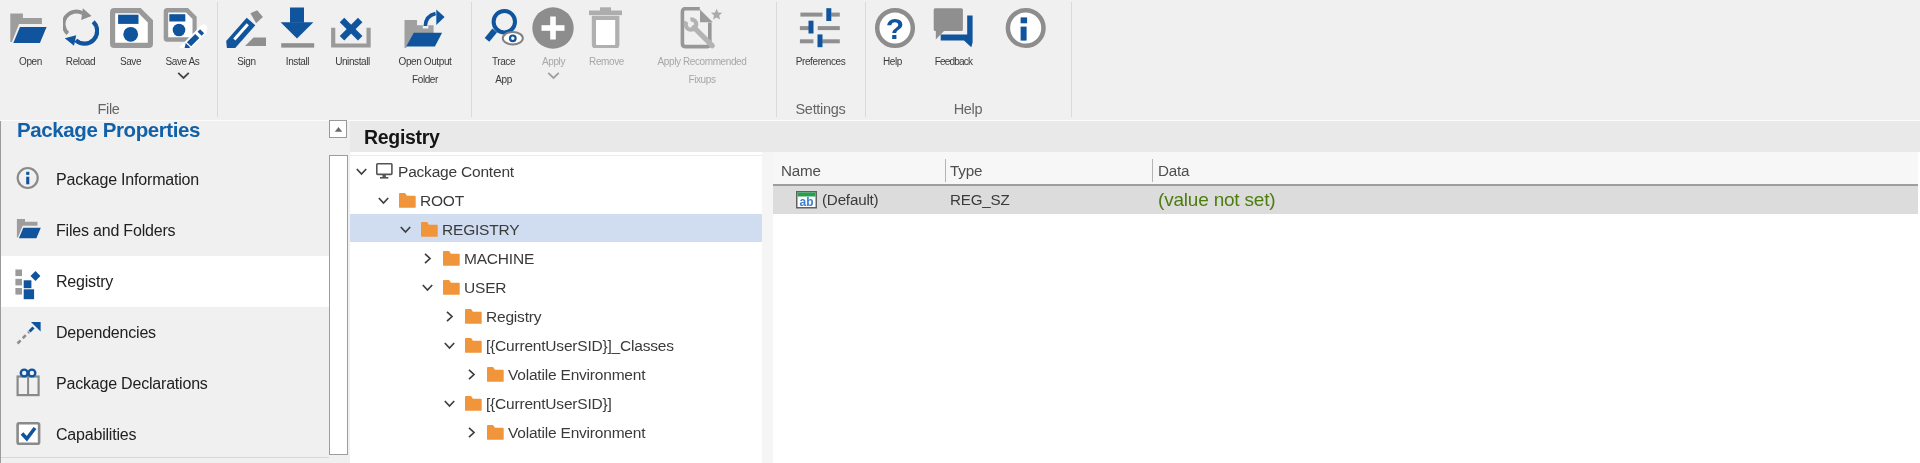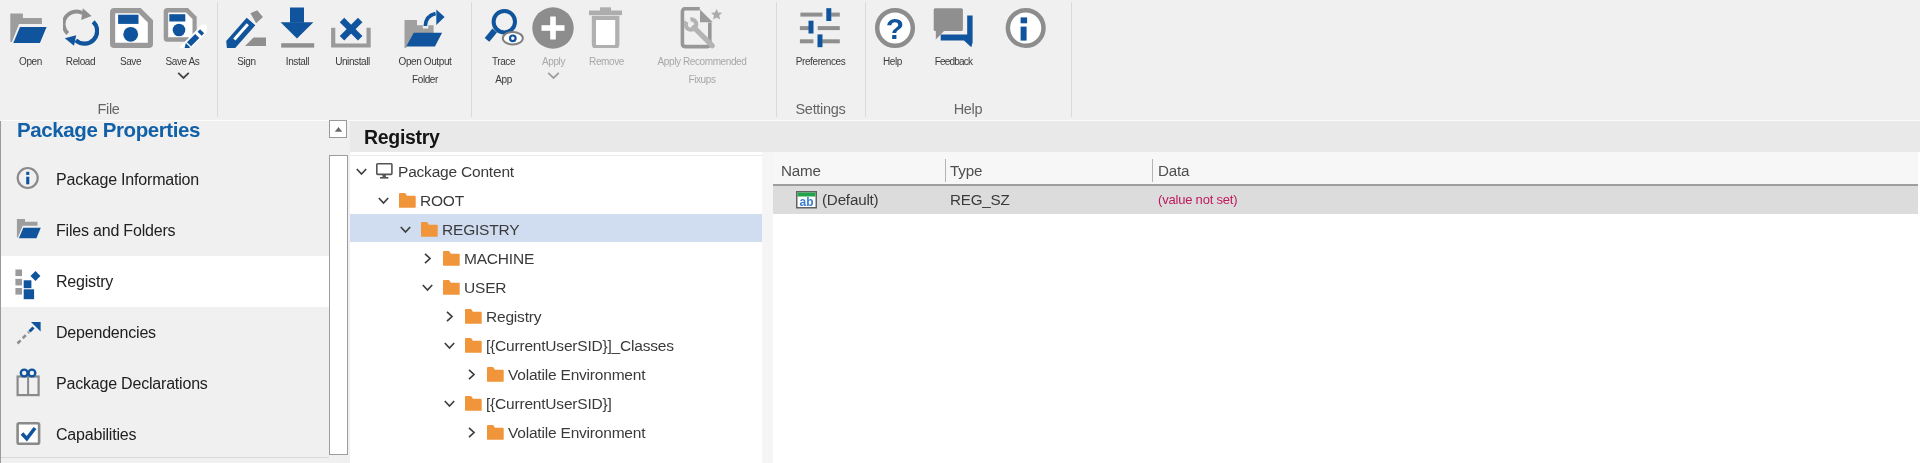--- a/index.html
+++ b/index.html
@@ -313,13 +313,13 @@
 <div class="abs" style="left:1158px;top:157px;width:160px;height:28px;line-height:28px;font-size:15.2px;letter-spacing:-0.2px;color:#4f4f4f;">Data</div>
 <div class="abs" style="left:773px;top:184.4px;width:1145px;height:1.4px;background:#9e9e9e;"></div>
 <div class="abs" style="left:773px;top:186px;width:1145px;height:28px;background:#dcdcdc;"></div>
 <svg class="abs" style="left:795.5px;top:191px" width="21" height="17.5" viewBox="0 0 21 17.5">
   <rect x="0.75" y="0.75" width="19.5" height="16" stroke="#616161" stroke-width="1.5" fill="#ffffff"></rect>
   <rect x="1.5" y="1.5" width="18" height="4" fill="#21a24c"></rect>
   <text x="10.5" y="14.6" text-anchor="middle" font-family="Liberation Sans" font-size="12" font-weight="bold" fill="#3a7fd0">ab</text>
 </svg>
 <div class="abs" style="left:822px;top:186px;width:160px;height:28px;line-height:28px;font-size:15.2px;letter-spacing:-0.2px;color:#3a3a3a;">(Default)</div>
 <div class="abs" style="left:950px;top:186px;width:160px;height:28px;line-height:28px;font-size:15.2px;letter-spacing:-0.2px;color:#3a3a3a;">REG_SZ</div>
-<div class="abs" style="left:1158px;top:186px;width:220px;height:18px;line-height:28px;font-size:13px;letter-spacing:-0.2px;color:#be185d;">(value not set)</div>
+<div class="abs" style="left:1158px;top:186px;width:220px;height:18px;line-height:28px;font-size:19px;letter-spacing:-0.2px;color:#4d7c0f;">(value not set)</div>
 
 </body></html>

